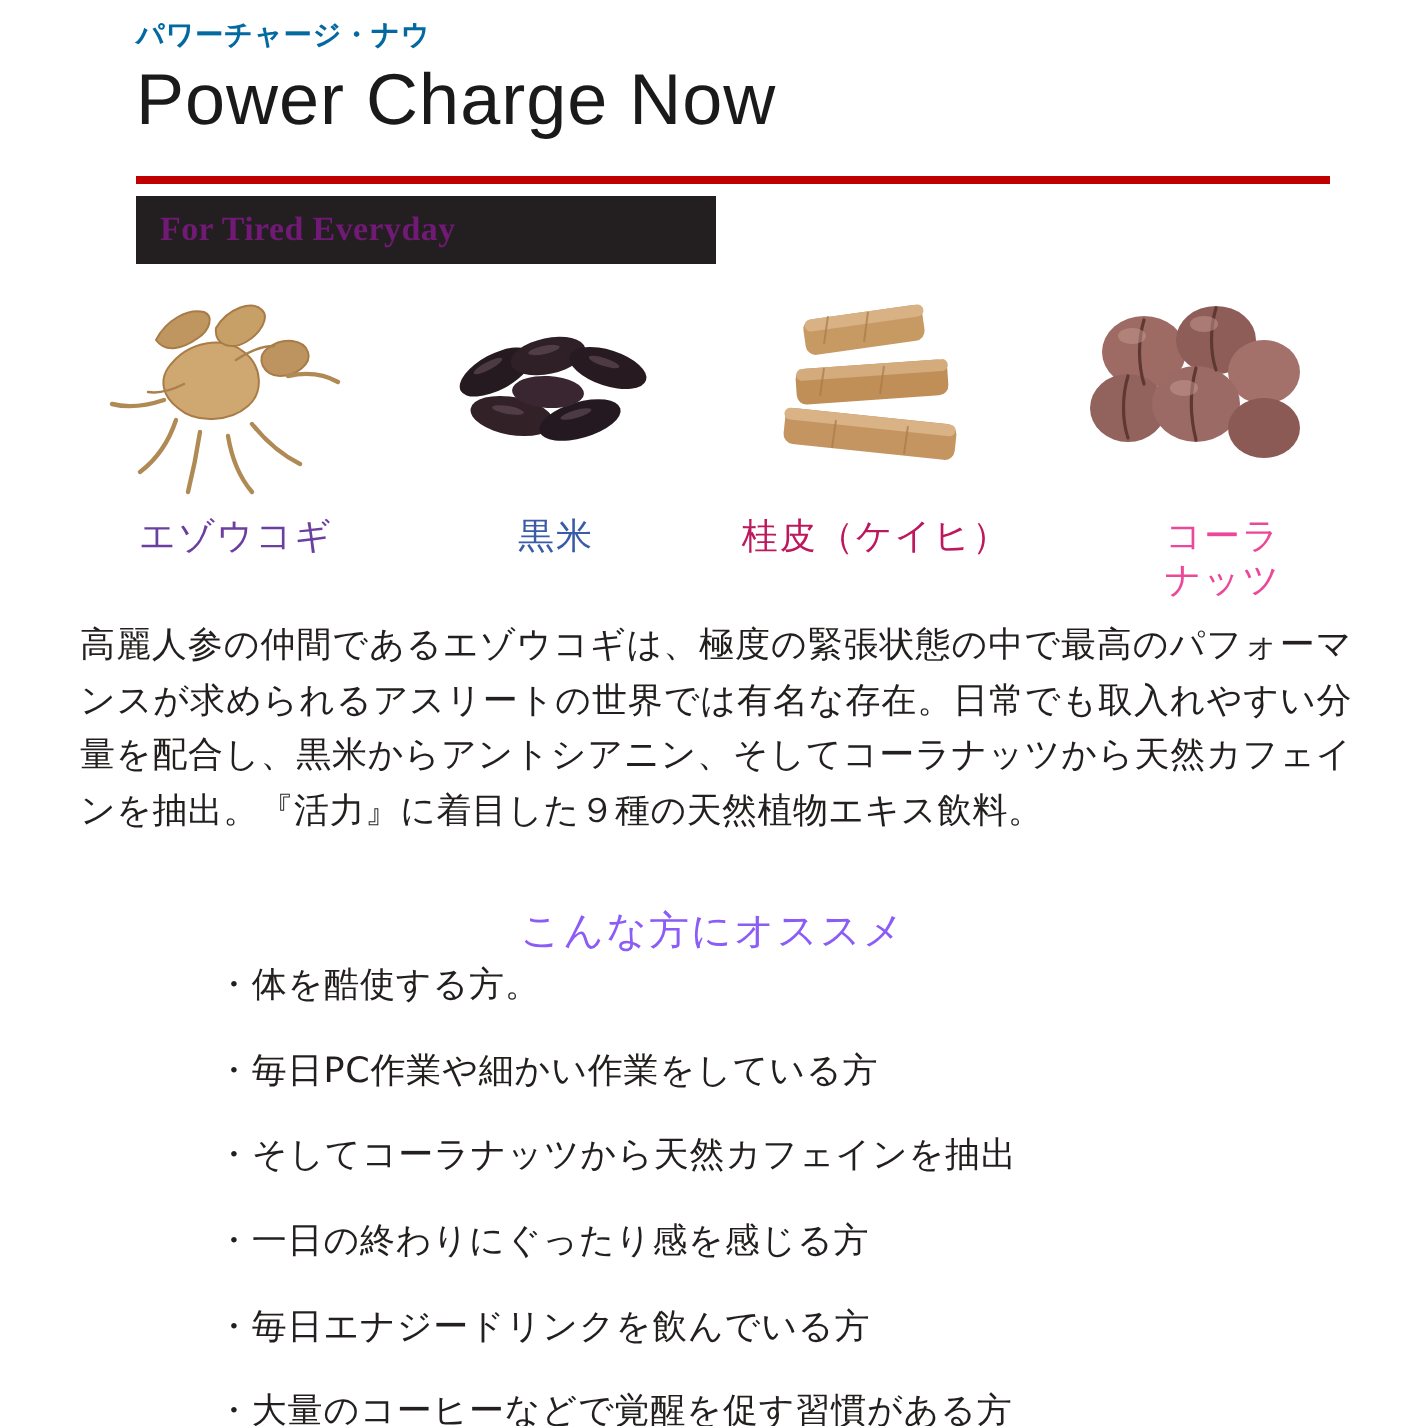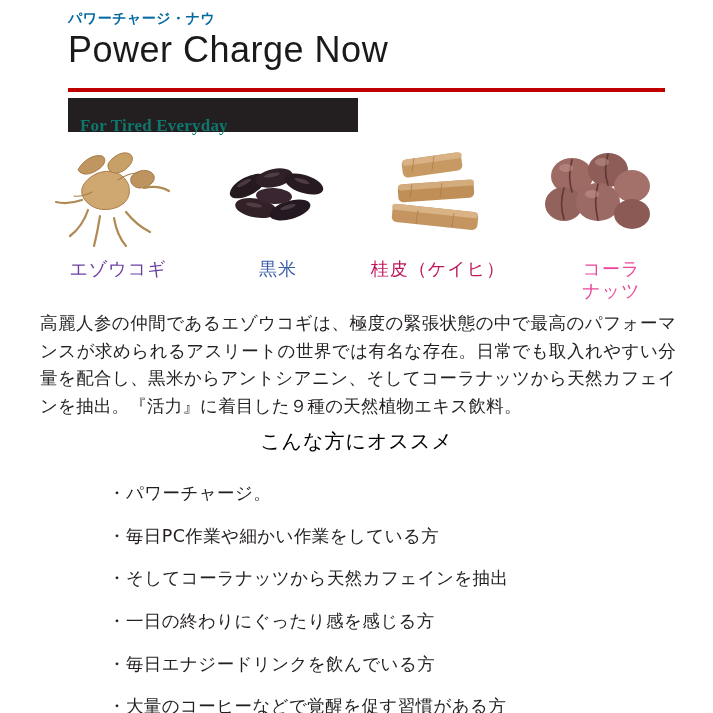--- a/index.html
+++ b/index.html
@@ -60,25 +60,25 @@
     position: absolute;
     left: 68px;
     top: 98px;
     width: 290px;
     height: 34px;
     background: #231f20;
   }
   .band-label {
     position: absolute;
     left: 80px;
-    top: 116px;
+    top: 105px;
     font-family: "Liberation Serif", serif;
     font-size: 17px;
     font-weight: 700;
-    color: #0f766e;
+    color: #701a75;
     letter-spacing: 0.2px;
   }
 
   
   .ingredients {
     position: absolute;
     left: 38px;
     top: 140px;
     width: 640px;
     display: flex;
@@ -119,26 +119,26 @@
     font-size: 17.5px;
     line-height: 1.58;
     color: #231f1f;
     text-align: justify;
     letter-spacing: 0.2px;
   }
 
   .recommend-heading {
     position: absolute;
     left: 0;
-    top: 428px;
+    top: 452px;
     width: 713px;
     text-align: center;
     font-family: "DejaVu Sans", sans-serif;
     font-size: 20px;
-    color: #000000;
+    color: #8b5cf6;
     letter-spacing: 1px;
   }
 
   .bullets {
     position: absolute;
     left: 108px;
     top: 482px;
     width: 560px;
   }
   .bullet {
@@ -270,21 +270,21 @@
       </div>
     </div>
 
   </div>
 
   <div class="body-copy">高麗人参の仲間であるエゾウコギは、極度の緊張状態の中で最高のパフォーマンスが求められるアスリートの世界では有名な存在。日常でも取入れやすい分量を配合し、黒米からアントシアニン、そしてコーラナッツから天然カフェインを抽出。『活力』に着目した９種の天然植物エキス飲料。</div>
 
   <div class="recommend-heading">こんな方にオススメ</div>
 
   <div class="bullets">
-    <div class="bullet">・パワーチャージ。</div>
+    <div class="bullet">・体を酷使する方。</div>
     <div class="bullet">・毎日PC作業や細かい作業をしている方</div>
     <div class="bullet">・そしてコーラナッツから天然カフェインを抽出</div>
     <div class="bullet">・一日の終わりにぐったり感を感じる方</div>
     <div class="bullet">・毎日エナジードリンクを飲んでいる方</div>
     <div class="bullet">・大量のコーヒーなどで覚醒を促す習慣がある方</div>
   </div>
 
 </div>
 
 </body></html>

